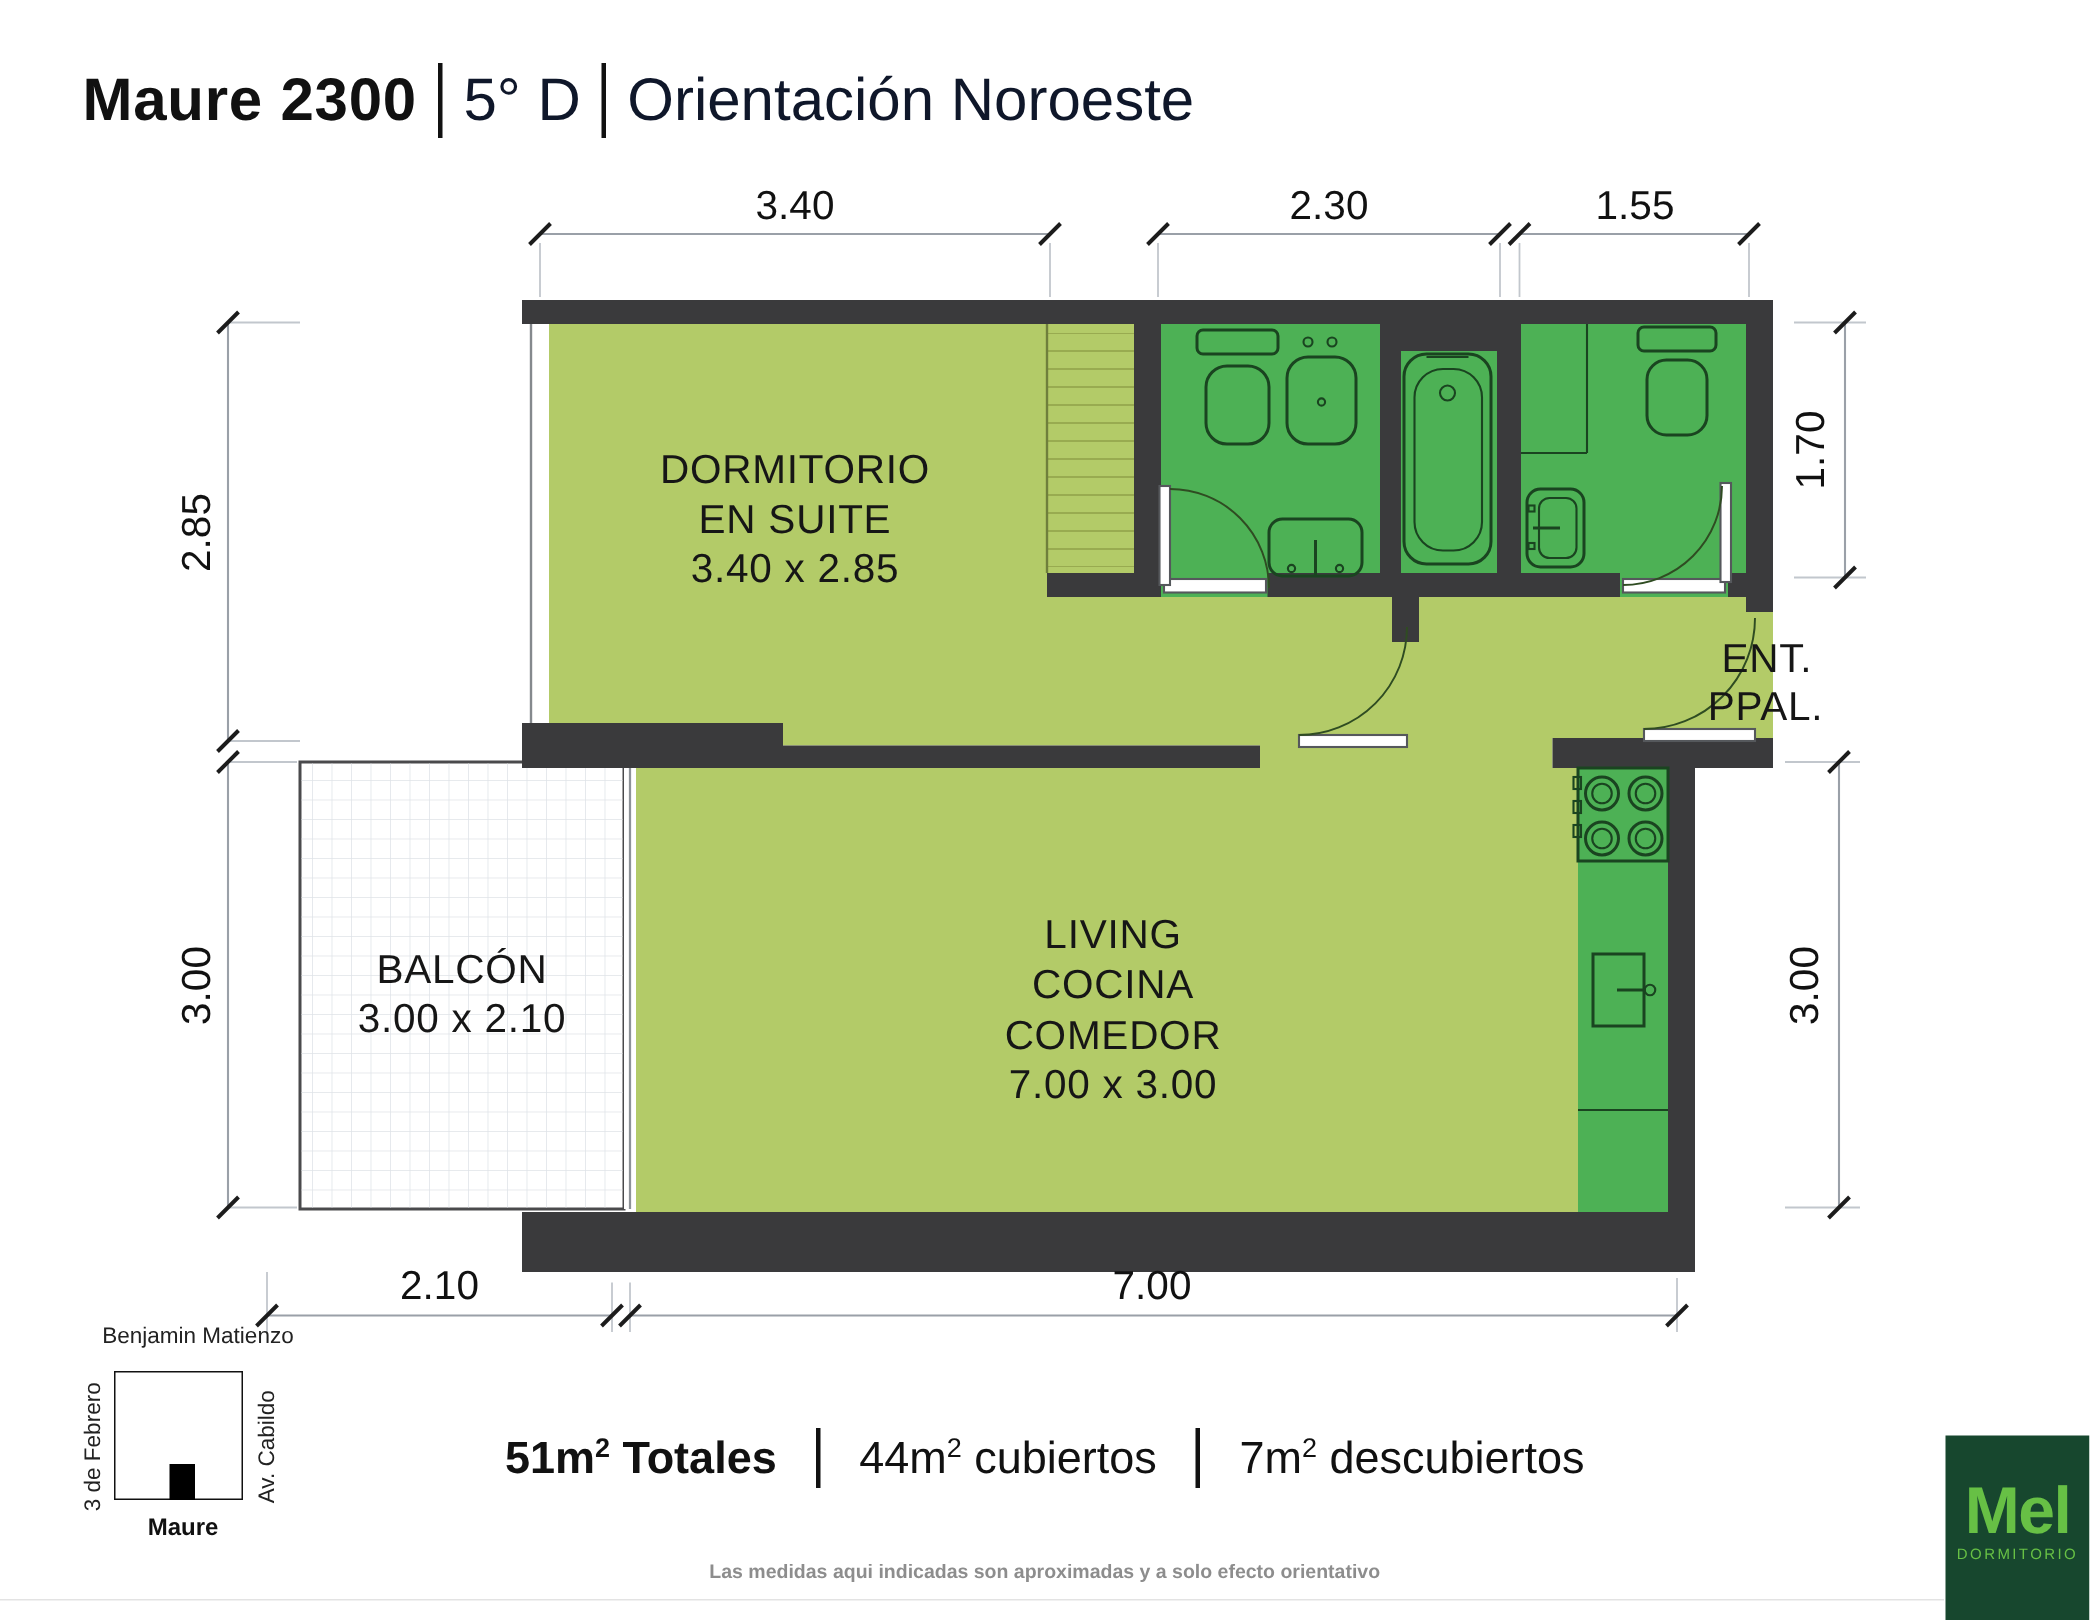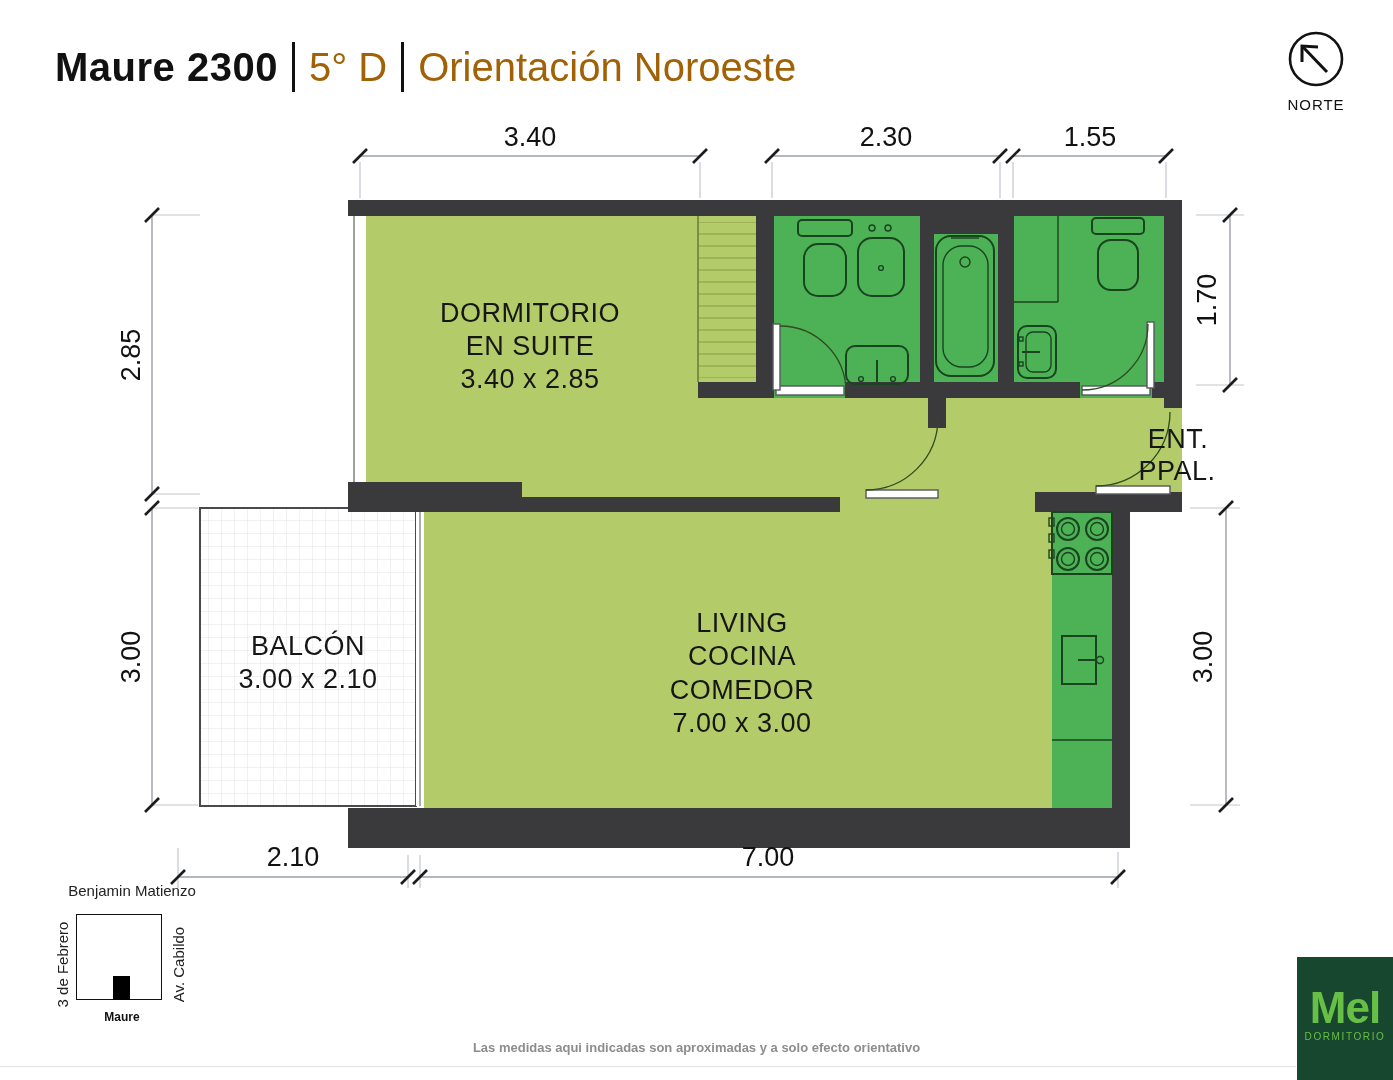--- a/index.html
+++ b/index.html
@@ -13,21 +13,21 @@
   }
   *{margin:0;padding:0;box-sizing:border-box;}
   html,body{width:1393px;height:1080px;background:#ffffff;overflow:hidden;
     font-family:"Liberation Sans", sans-serif;}
   .page{position:relative;width:1393px;height:950px;background:#fff;}
 
   
   .header{position:absolute;left:55px;top:42px;display:flex;align-items:center;gap:14px;}
   .title-main{font-size:40px;font-weight:bold;color:#111;letter-spacing:.5px;}
   .title-sep{width:3px;height:50px;background:#111;}
-  .title-unit,.title-orient{font-size:40px;color:#a16207;}
+  .title-unit,.title-orient{font-size:40px;color:#0f172a;}
 
   
   .north{position:absolute;left:1276px;top:28px;width:80px;text-align:center;}
   .north-label{font-size:15px;color:#111;margin-top:2px;letter-spacing:1px;}
 
   
   svg.plan{position:absolute;left:0;top:0;}
   .wall{fill:var(--wall);}
   .light{fill:var(--room-light);}
   .dark{fill:var(--room-dark);}
@@ -43,21 +43,21 @@
 
   
   .map{position:absolute;left:22px;top:878px;width:220px;height:170px;}
   .map-top{position:absolute;left:0;top:4px;width:220px;text-align:center;font-size:15px;color:#222;}
   .map-square{position:absolute;left:54px;top:36px;width:86px;height:86px;border:1.6px solid #111;background:#fff;}
   .map-marker{position:absolute;left:36px;top:61px;width:17px;height:24px;background:#000;}
   .map-left{position:absolute;left:-20px;top:78px;width:120px;text-align:center;font-size:15px;color:#222;
     transform:rotate(-90deg);transform-origin:center;}
   .map-right{position:absolute;left:96px;top:78px;width:120px;text-align:center;font-size:15px;color:#222;
     transform:rotate(-90deg);transform-origin:center;}
-  .map-bottom{position:absolute;left:0;top:132px;width:200px;text-align:center;font-size:12px;font-weight:bold;color:#111;}
+  .map-bottom{position:absolute;left:0;top:132px;width:200px;text-align:center;font-size:16px;font-weight:bold;color:#111;}
 
   
   .totals{position:absolute;left:0;top:952px;width:1393px;display:flex;justify-content:center;
     align-items:center;gap:26px;}
   .tot-item{font-size:30px;color:#111;}
   .tot-item sup{font-size:18px;}
   .tot-bold{font-weight:bold;}
   .tot-sep{width:3px;height:40px;background:#111;}
 
   
@@ -78,28 +78,20 @@
 <div class="page">
 
   <div class="header">
     <span class="title-main">Maure 2300</span>
     <span class="title-sep"></span>
     <span class="title-unit">5° D</span>
     <span class="title-sep"></span>
     <span class="title-orient">Orientación Noroeste</span>
   </div>
 
-  <div class="north">
-    <svg width="80" height="62" viewBox="0 0 80 62">
-      <circle cx="40" cy="31" r="26" fill="none" stroke="#111" stroke-width="2.6"></circle>
-      <line x1="51" y1="44" x2="26" y2="18" stroke="#111" stroke-width="3"></line>
-      <polyline points="26,34 26,18 42,19" fill="none" stroke="#111" stroke-width="3"></polyline>
-    </svg>
-    <div class="north-label">NORTE</div>
-  </div>
 
   <svg class="plan" width="1393" height="1080" viewBox="0 0 1393 1080">
 
     <defs>
       <pattern id="bgrid" width="13" height="13" patternUnits="userSpaceOnUse">
         <path d="M13 0 H0 V13" fill="none" stroke="#dfe3e8" stroke-width="1"></path>
       </pattern>
       <pattern id="hatch" width="58" height="12" patternUnits="userSpaceOnUse">
         <line x1="0" y1="6" x2="58" y2="6" stroke="#98ab50" stroke-width="1.3"></line>
       </pattern>
@@ -339,20 +331,27 @@
   <div class="map">
     <div class="map-top">Benjamin Matienzo</div>
     <div class="map-square">
       <div class="map-marker"></div>
     </div>
     <div class="map-left">3 de Febrero</div>
     <div class="map-right">Av. Cabildo</div>
     <div class="map-bottom">Maure</div>
   </div>
 
+  <div class="totals">
+    <span class="tot-item tot-bold"><span>51m</span><sup>2</sup><span> Totales</span></span>
+    <span class="tot-sep"></span>
+    <span class="tot-item"><span>44m</span><sup>2</sup><span> cubiertos</span></span>
+    <span class="tot-sep"></span>
+    <span class="tot-item"><span>7m</span><sup>2</sup><span> descubiertos</span></span>
+  </div>
 
   <div class="disclaimer">Las medidas aqui indicadas son aproximadas y a solo efecto orientativo</div>
   <div class="hairline"></div>
 
   <div class="logo">
     <div class="logo-name">Mel</div>
     <div class="logo-sub">DORMITORIO</div>
   </div>
 
 </div>

